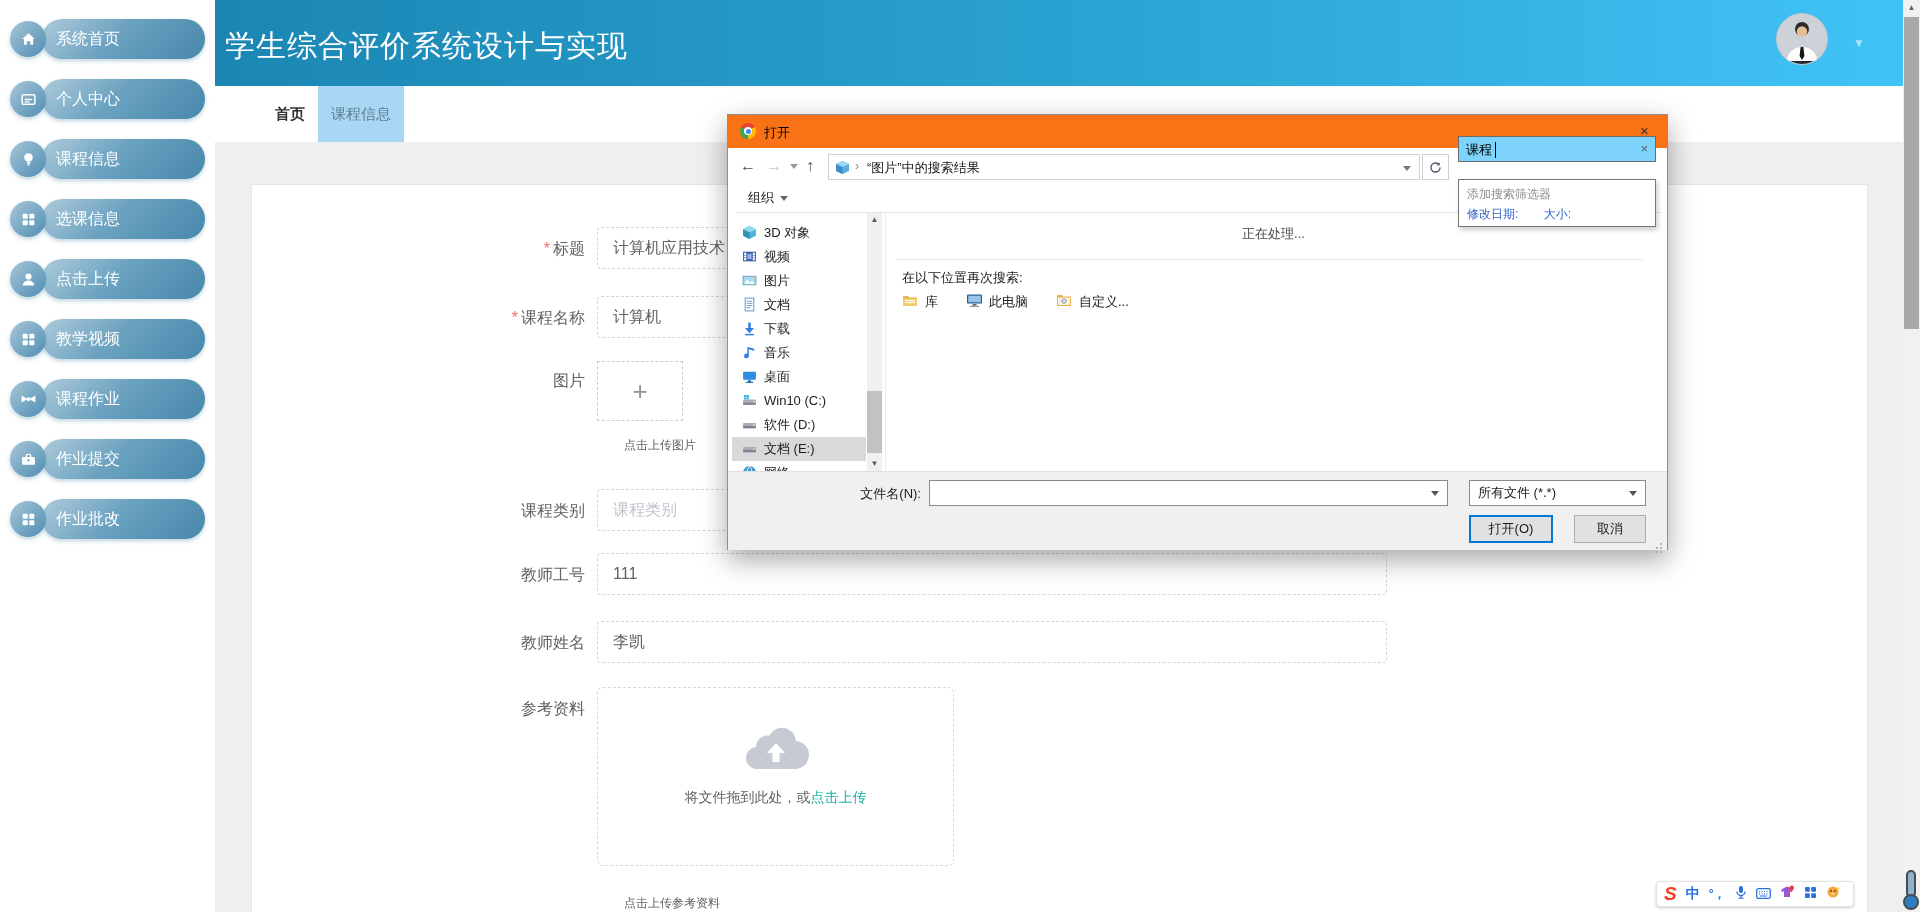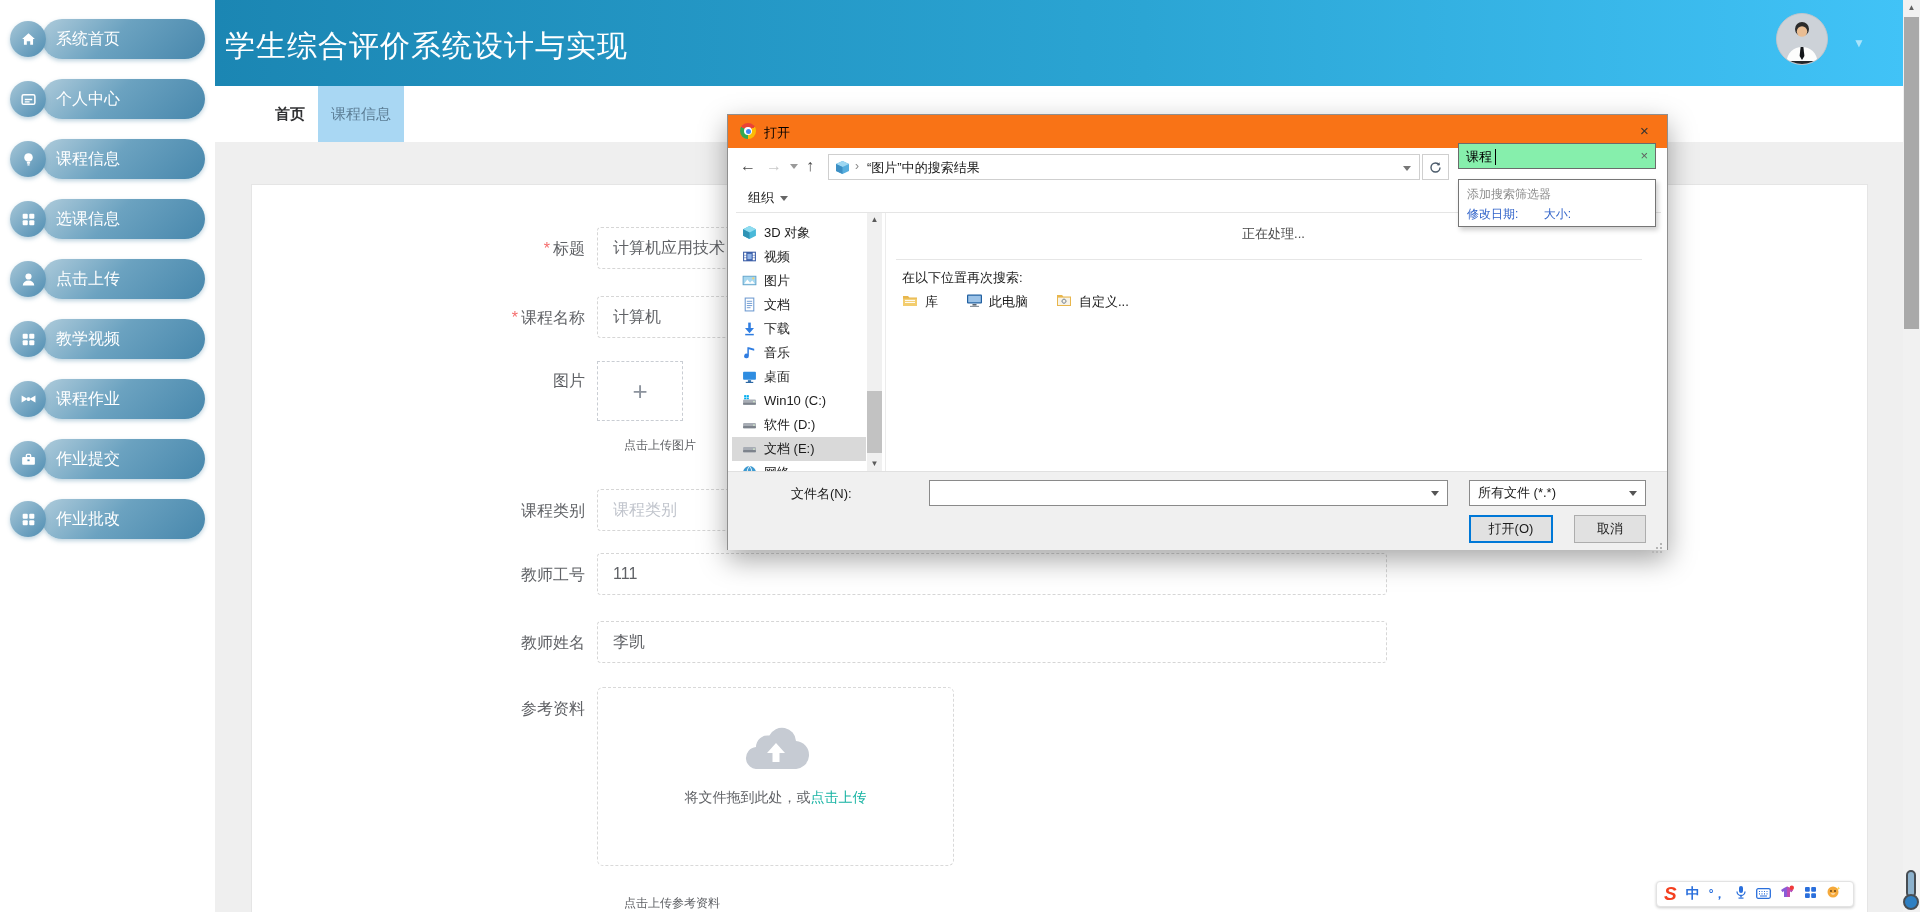--- a/index.html
+++ b/index.html
@@ -69,22 +69,22 @@
     font-size:15px; color:#333; cursor:pointer; }
   .nav-glyph { position:absolute; top:42px; font-size:16px; cursor:pointer; }
   .addrbar { position:absolute; left:100px; top:39px; width:592px; height:26px; border:1px solid #cfcfcf;
     background:#fff; }
   .addr-text { position:absolute; left:38px; top:4px; font-size:13px; color:#1a1a1a; }
   .addr-sep { position:absolute; left:26px; top:4px; color:#888; font-size:12px; }
   .addr-caret { position:absolute; right:8px; top:11px; width:0; height:0; border-left:4px solid transparent;
     border-right:4px solid transparent; border-top:5px solid #777; }
   .refreshbox { position:absolute; left:694px; top:39px; width:27px; height:26px; border:1px solid #cfcfcf;
     background:#fff; display:flex; align-items:center; justify-content:center; cursor:pointer; }
-  .searchbox { position:absolute; left:730px; top:28px; width:198px; height:26px; border:1px solid #6b6b6b;
-    background:#86efac; cursor:text; }
+  .searchbox { position:absolute; left:730px; top:21px; width:198px; height:26px; border:1px solid #6b6b6b;
+    background:#7dd3fc; cursor:text; }
   .search-text { position:absolute; left:7px; top:4px; font-size:13px; color:#000; }
   .search-caret { position:absolute; left:36px; top:5px; width:1px; height:16px; background:#000; }
   .search-clear { position:absolute; right:7px; top:4px; font-size:13px; color:#5f5f5f; cursor:pointer; }
   .filterpanel { position:absolute; left:730px; top:64px; width:198px; height:48px; background:#fff;
     border:1px solid #767676; box-shadow:2px 3px 5px rgba(0,0,0,.2); z-index:5; }
   .fp-head { position:absolute; left:8px; top:6px; font-size:12px; color:#8c8c8c; }
   .fp-links { position:absolute; left:8px; top:26px; font-size:12px; color:#2f62c9; }
   .fp-links span { margin-right:22px; cursor:pointer; }
   .dlg-organize { position:absolute; left:20px; top:74px; font-size:13px; color:#222; cursor:pointer; }
   .org-caret { display:inline-block; width:0; height:0; border-left:4px solid transparent; border-right:4px solid transparent;
@@ -98,21 +98,21 @@
   .tree-sb { position:absolute; left:139px; top:98px; width:15px; height:258px; background:#f0f0f0; }
   .tree-sb .arr { position:absolute; left:0; width:15px; height:14px; font-size:8px; color:#5a5a5a; text-align:center; line-height:14px; cursor:pointer; }
   .tree-sb .thumb { position:absolute; left:0; top:178px; width:15px; height:62px; background:#c2c2c2; cursor:pointer; }
   .filearea { position:absolute; left:157px; top:98px; width:776px; height:258px; border-left:1px solid #ececec; }
   .processing { position:absolute; left:0; top:12px; width:100%; text-align:center; color:#4a4a4a; font-size:13px; }
   .group-line { position:absolute; left:10px; top:46px; width:746px; height:1px; background:#e6e6e6; }
   .group-label { position:absolute; left:16px; top:56px; font-size:13px; color:#1a1a1a; }
   .locations { position:absolute; left:16px; top:80px; display:flex; gap:28px; }
   .loc-item { display:flex; align-items:center; gap:6px; font-size:13px; color:#1a1a1a; cursor:pointer; }
   .dlg-footer { position:absolute; left:0; top:356px; width:939px; height:79px; background:#f0f0f0; border-top:1px solid #e0e0e0; }
-  .fn-label { position:absolute; left:63px; top:13px; width:130px; font-size:13px; color:#1a1a1a; }
+  .fn-label { position:absolute; left:63px; top:13px; width:130px; text-align:right; font-size:13px; color:#1a1a1a; }
   .fn-combo { position:absolute; left:201px; top:8px; width:519px; height:26px; background:#fff; border:1px solid #8a8a8a; cursor:text; }
   .combo-caret { position:absolute; right:8px; top:10px; width:0; height:0; border-left:4px solid transparent;
     border-right:4px solid transparent; border-top:5px solid #555; }
   .ft-select { position:absolute; left:741px; top:8px; width:177px; height:26px; background:#fff; border:1px solid #8a8a8a;
     font-size:13px; line-height:24px; padding-left:8px; cursor:pointer; }
   .btn { position:absolute; top:43px; height:28px; background:#e1e1e1; font-size:13px; text-align:center; line-height:24px; cursor:pointer; }
   .btn-open { left:741px; width:84px; border:2px solid #0078d7; }
   .btn-cancel { left:846px; width:72px; border:1px solid #adadad; line-height:26px; }
   .grip { position:absolute; right:5px; bottom:5px; width:2px; height:2px; background:#b5b5b5;
     box-shadow:-4px 4px #b5b5b5, 0 4px #b5b5b5, -8px 8px #b5b5b5, -4px 8px #b5b5b5, 0 8px #b5b5b5; }

